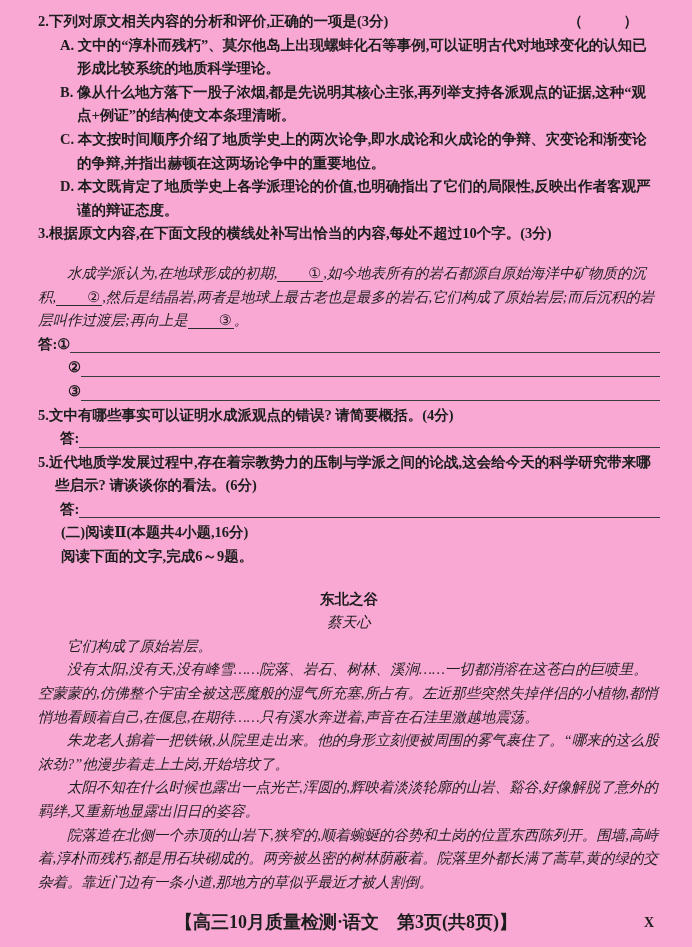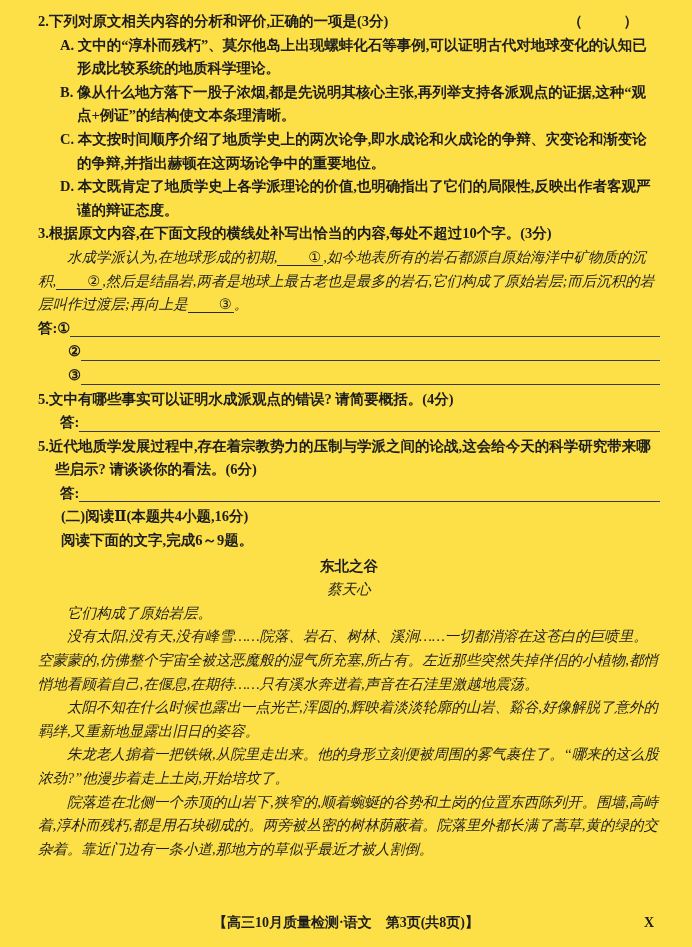--- a/index.html
+++ b/index.html
@@ -1,50 +1,50 @@
 <!DOCTYPE html>
 <html><head>
 <meta charset="utf-8">
 <style>
   html,body{margin:0;padding:0;background:#e9e9e7;}
   .page{
     position:relative;
     width:692px;height:947px;
-    background:#fde047;
+    background:#f9a8d4;
     box-sizing:border-box;
     padding:10px 32px 0 38px;
     font-family:"Liberation Serif","DejaVu Serif",serif;
     color:#1d1d1d;
     font-size:14.5px;
     line-height:23.6px;
     overflow:hidden;
   }
   .heavy{font-weight:600;}
   .kaiti{font-style:italic;font-weight:400;}
   .stem-row{display:flex;justify-content:space-between;align-items:baseline;}
   .bracket{letter-spacing:4px;padding-right:18px;font-weight:600;}
   .opts{margin-left:22px;}
   .opt{padding-left:17px;text-indent:-17px;font-weight:600;}
-  .indent2{text-indent:2em;}
+  .indent2{text-indent:2em;margin-top:16px;}
   .blank{
     display:inline-block;min-width:46px;text-align:center;
     border-bottom:1px solid #2a2a2a;line-height:1.05;
     font-style:normal;
   }
   .ans-row{display:flex;align-items:flex-end;}
   .ans-row .lbl{white-space:nowrap;font-weight:600;}
   .ans-line{flex:1;border-bottom:1.2px solid #3a3a3a;height:1.15em;margin-bottom:3px;}
   .ans-indent{margin-left:30px;}
   .section-head{font-weight:600;margin-left:23px;}
-  .story-title{text-align:center;font-weight:700;margin-top:2px;}
+  .story-title{text-align:center;font-weight:700;margin-top:19px;}
   .story-author{text-align:center;font-style:italic;}
   .story-p{text-indent:2em;}
   .footer{
     position:absolute;left:0;bottom:12px;width:100%;
-    text-align:center;font-weight:600;font-size:14px;
+    text-align:center;font-weight:600;font-size:18px;
   }
   .footer-mark{
     position:absolute;right:38px;bottom:12px;
     font-weight:600;font-size:14px;
   }
 </style>
 </head>
 <body>
 
 <div class="page">
@@ -90,20 +90,20 @@
     <span class="ans-line"></span>
   </div>
 
   <div class="section-head">(二)阅读Ⅱ(本题共4小题,16分)</div>
   <div class="section-head">阅读下面的文字,完成6～9题。</div>
 
   <div class="story-title">东北之谷</div>
   <div class="story-author">蔡天心</div>
   <div class="kaiti story-p">它们构成了原始岩层。</div>
   <div class="kaiti story-p">没有太阳,没有天,没有峰雪……院落、岩石、树林、溪涧……一切都消溶在这苍白的巨喷里。空蒙蒙的,仿佛整个宇宙全被这恶魔般的湿气所充塞,所占有。左近那些突然失掉伴侣的小植物,都悄悄地看顾着自己,在偃息,在期待……只有溪水奔迸着,声音在石洼里激越地震荡。</div>
+  <div class="kaiti story-p">朱龙老人掮着一把铁锹,从院里走出来。他的身形立刻便被周围的雾气裹住了。“哪来的这么股浓劲?”他漫步着走上土岗,开始培坟了。</div>
   <div class="kaiti story-p">太阳不知在什么时候也露出一点光芒,浑圆的,辉映着淡淡轮廓的山岩、谿谷,好像解脱了意外的羁绊,又重新地显露出旧日的姿容。</div>
-  <div class="kaiti story-p">朱龙老人掮着一把铁锹,从院里走出来。他的身形立刻便被周围的雾气裹住了。“哪来的这么股浓劲?”他漫步着走上土岗,开始培坟了。</div>
   <div class="kaiti story-p">院落造在北侧一个赤顶的山岩下,狭窄的,顺着蜿蜒的谷势和土岗的位置东西陈列开。围墙,高峙着,淳朴而残朽,都是用石块砌成的。两旁被丛密的树林荫蔽着。院落里外都长满了蒿草,黄的绿的交杂着。靠近门边有一条小道,那地方的草似乎最近才被人割倒。</div>
 
   <div class="footer">【高三10月质量检测·语文　第3页(共8页)】</div>
   <div class="footer-mark">X</div>
 
 </div>
 
 </body></html>

